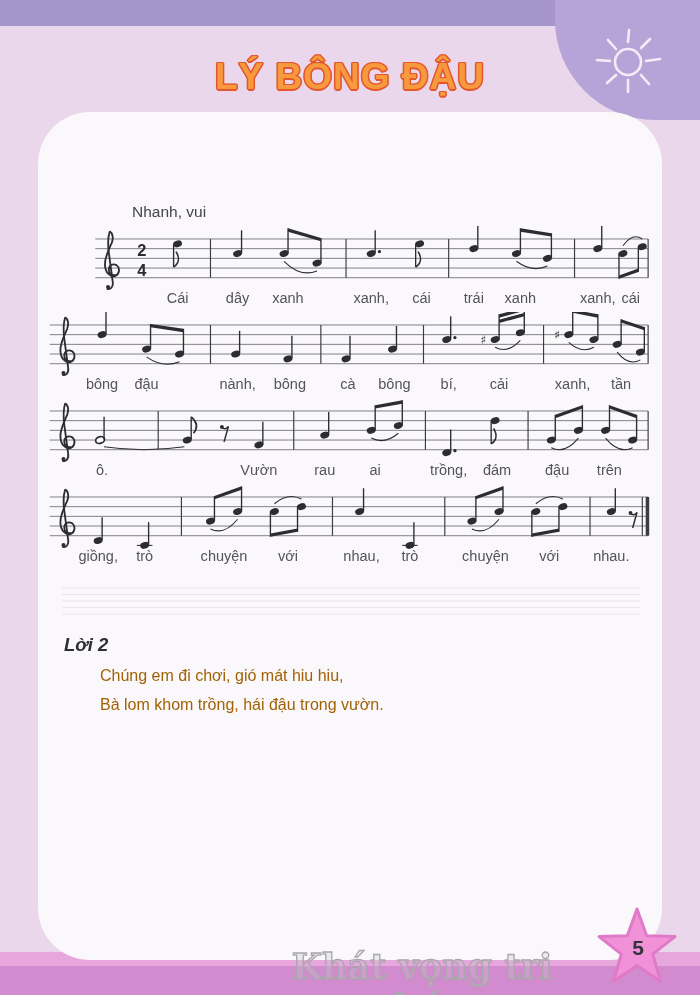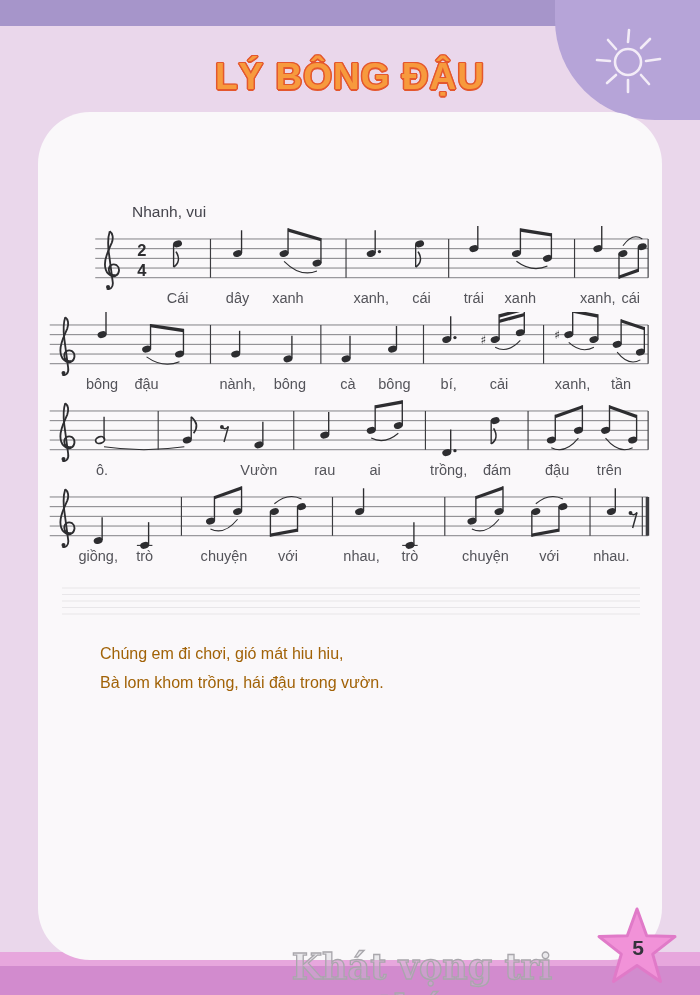--- a/index.html
+++ b/index.html
@@ -333,20 +333,21 @@
     <g stroke="#8f8f94" stroke-width="0.9">
       <line x1="0" y1="2" x2="578" y2="2"></line>
         <line x1="0" y1="8.5" x2="578" y2="8.5"></line>
       <line x1="0" y1="15" x2="578" y2="15"></line>
         <line x1="0" y1="21.5" x2="578" y2="21.5"></line>
       <line x1="0" y1="28" x2="578" y2="28"></line>
     </g>
   </svg>
 
   <div class="verse">
+    <div class="verse-heading">Lời 2</div>
     <div class="verse-lines" id="verse-lines">
         <div>Chúng em đi chơi, gió mát hiu hiu,</div>
         <div>Bà lom khom trồng, hái đậu trong vườn.</div>
       </div>
   </div>
 
   <div class="wm-slogan">Khát vọng tri thức</div>
 
   <div class="star-wrap">
     <svg width="88" height="92" viewBox="0 0 88 92">

